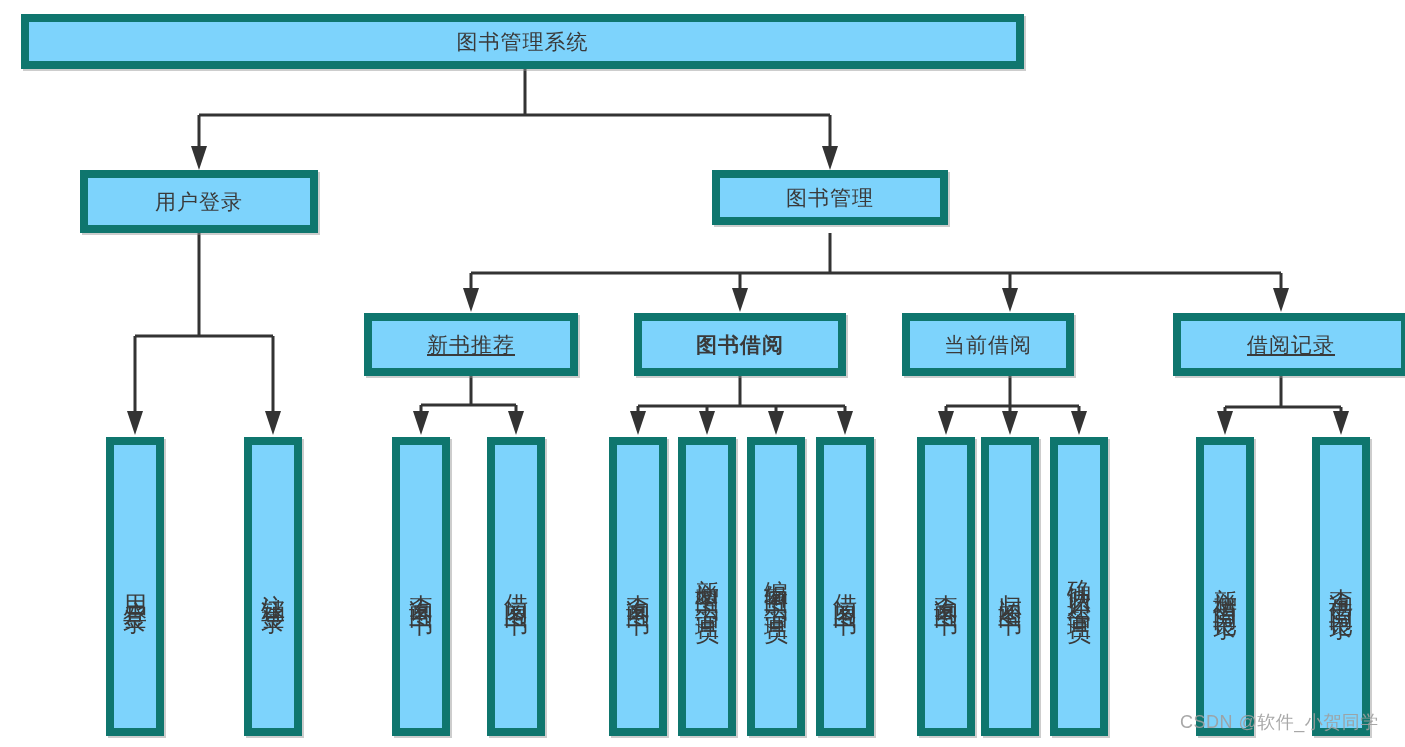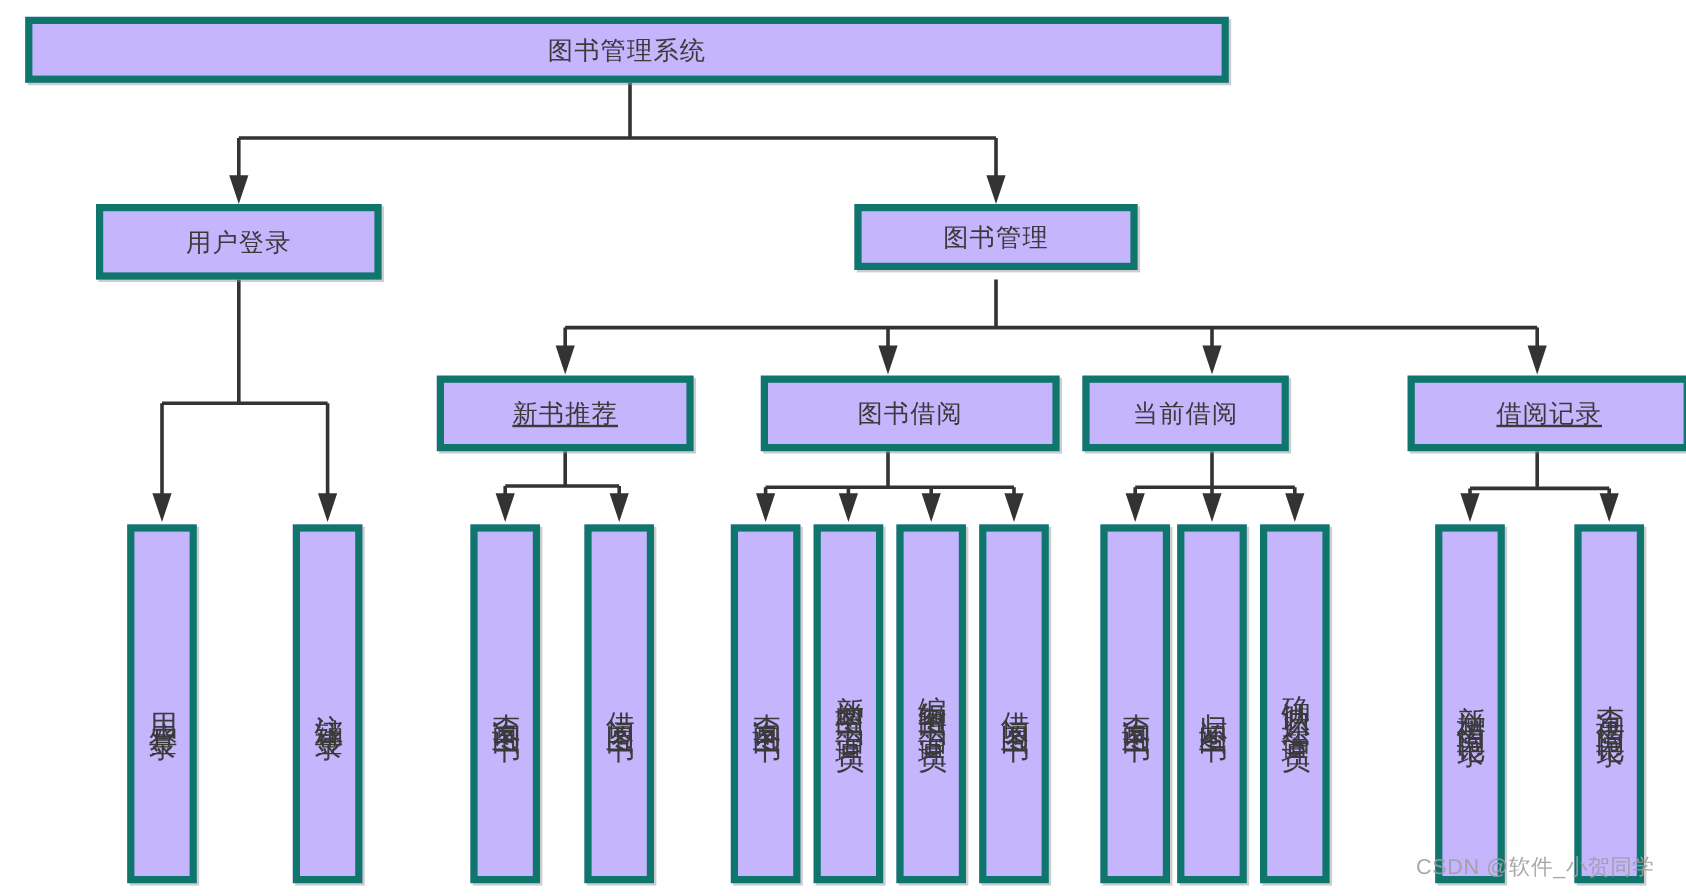--- a/index.html
+++ b/index.html
@@ -12,22 +12,22 @@
     font-family: "Liberation Sans", "DejaVu Sans", sans-serif;
   }
   .wires {
     position: absolute;
     left: 0; top: 0;
     width: 1405px; height: 747px;
   }
   .node {
     position: absolute;
     box-sizing: border-box;
-    background: #c4b5fd;
-    border: 6px solid #0f766e;
+    background: #7dd3fc;
+    border: 8px solid #0f766e;
     box-shadow: 2px 2px 0 rgba(145,145,145,0.45);
     display: flex;
     align-items: center;
     justify-content: center;
     color: #3a3a3a;
     font-size: 21px;
     letter-spacing: 1px;
     z-index: 2;
   }
   .leaf { width: 58px; top: 437px; height: 299px; }
@@ -39,21 +39,21 @@
     line-height: 1;
     white-space: nowrap;
   }
   
   .b-root { left: 21px; top: 14px; width: 1003px; height: 55px; }
   
   .b-userlogin { left: 80px;  top: 170px; width: 238px; height: 63px; }
   .b-bookmgmt  { left: 712px; top: 170px; width: 236px; height: 55px; }
   
   .b-newbook   { left: 364px;  top: 313px; width: 214px; height: 63px; text-decoration: underline; }
-  .b-bookborrow{ left: 634px;  top: 313px; width: 249px; height: 63px; }
+  .b-bookborrow{ left: 634px;  top: 313px; width: 212px; height: 63px; font-weight: bold; }
   .b-curborrow { left: 902px;  top: 313px; width: 172px; height: 63px; }
   .b-records   { left: 1173px; top: 313px; width: 236px; height: 63px; text-decoration: underline; }
   
   .l-userlogin   { left: 106px; }
   .l-logout      { left: 244px; }
   .l-query-nb    { left: 392px; }
   .l-borrow-nb   { left: 487px; }
   .l-query-bb    { left: 609px; }
   .l-addbook     { left: 678px; }
   .l-editbook    { left: 747px; }

